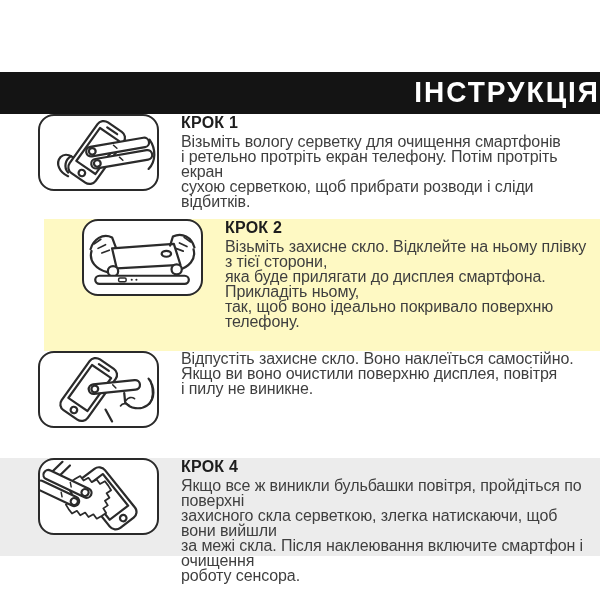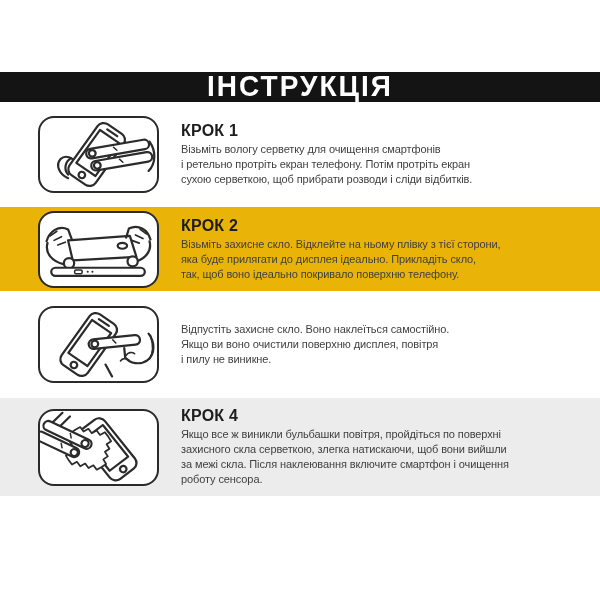--- a/index.html
+++ b/index.html
@@ -6,38 +6,37 @@
   html,body { width:600px; height:600px; }
   body {
     font-family:"Liberation Sans", sans-serif;
     background:#ffffff;
     color:#3c3c3c;
     overflow:hidden;
   }
   .page { width:600px; height:600px; background:#ffffff; }
   .top-spacer { height:72px; background:#ffffff; }
   .header {
-    height:30px;
+    height:42px;
     background:#141414;
-    display:flex; align-items:center; justify-content:center;
+    display:flex; align-items:center; justify-content:flex-end;
   }
   .header-title {
     color:#ffffff;
     font-weight:bold;
     font-size:28px;
     letter-spacing:2px;
     transform:scaleY(1.05);
   }
   .steps { width:600px; }
   .step-row {
     display:flex;
-    align-items:center;
   }
   .step-row.row-1 { height:105px; background:#ffffff; }
-  .step-row.row-2 { height:84px; background:#eab308; }
+  .step-row.row-2 { height:132px; background:#fef9c3;margin-left:44px; }
   .step-row.row-3 { height:107px; background:#ffffff; }
   .step-row.row-4 { height:98px;  background:#ececec; }
   .illus {
     flex:0 0 auto;
     width:121px; height:77px;
     margin-left:38px;
     border:2.6px solid #2a2a2a;
     border-radius:16px;
     background:#ffffff;
     overflow:hidden;
@@ -49,21 +48,21 @@
   }
   .step-title {
     font-size:16px;
     font-weight:bold;
     color:#1d1d1d;
     line-height:17px;
     margin-bottom:3px;
     letter-spacing:0.2px;
   }
   .step-body {
-    font-size:11px;
+    font-size:16px;
     line-height:15px;
     color:#3f3f3f;
     white-space:pre-line;
     letter-spacing:-0.1px;
   }
   .lineart { stroke:#2b2b2b; stroke-width:2.4; stroke-linecap:round; stroke-linejoin:round; }
 </style>
 </head>
 <body>
 
@@ -134,21 +133,21 @@
             <rect x="12" y="60" width="100" height="9" rx="4.5"></rect>
             <rect x="37" y="62.5" width="8" height="4" rx="1.2" fill="none" stroke-width="1.6"></rect>
             <circle cx="51" cy="64.5" r="1.1" fill="#2b2b2b" stroke="none"></circle>
             <circle cx="56" cy="64.5" r="1.1" fill="#2b2b2b" stroke="none"></circle>
           </g>
         </svg>
       </div>
       <div class="step-text">
         <div class="step-title">КРОК 2</div>
         <div class="step-body">Візьміть захисне скло. Відклейте на ньому плівку з тієї сторони,
-яка буде прилягати до дисплея ідеально. Прикладіть скло,
+яка буде прилягати до дисплея смартфона. Прикладіть ньому,
 так, щоб воно ідеально покривало поверхню телефону.</div>
       </div>
     </section>
 
     <section class="step-row row-3">
       <div class="illus">
         <svg viewBox="0 0 125 80" preserveAspectRatio="none">
           <g class="lineart" fill="#ffffff">
 
             <g transform="rotate(35 52 40)">

